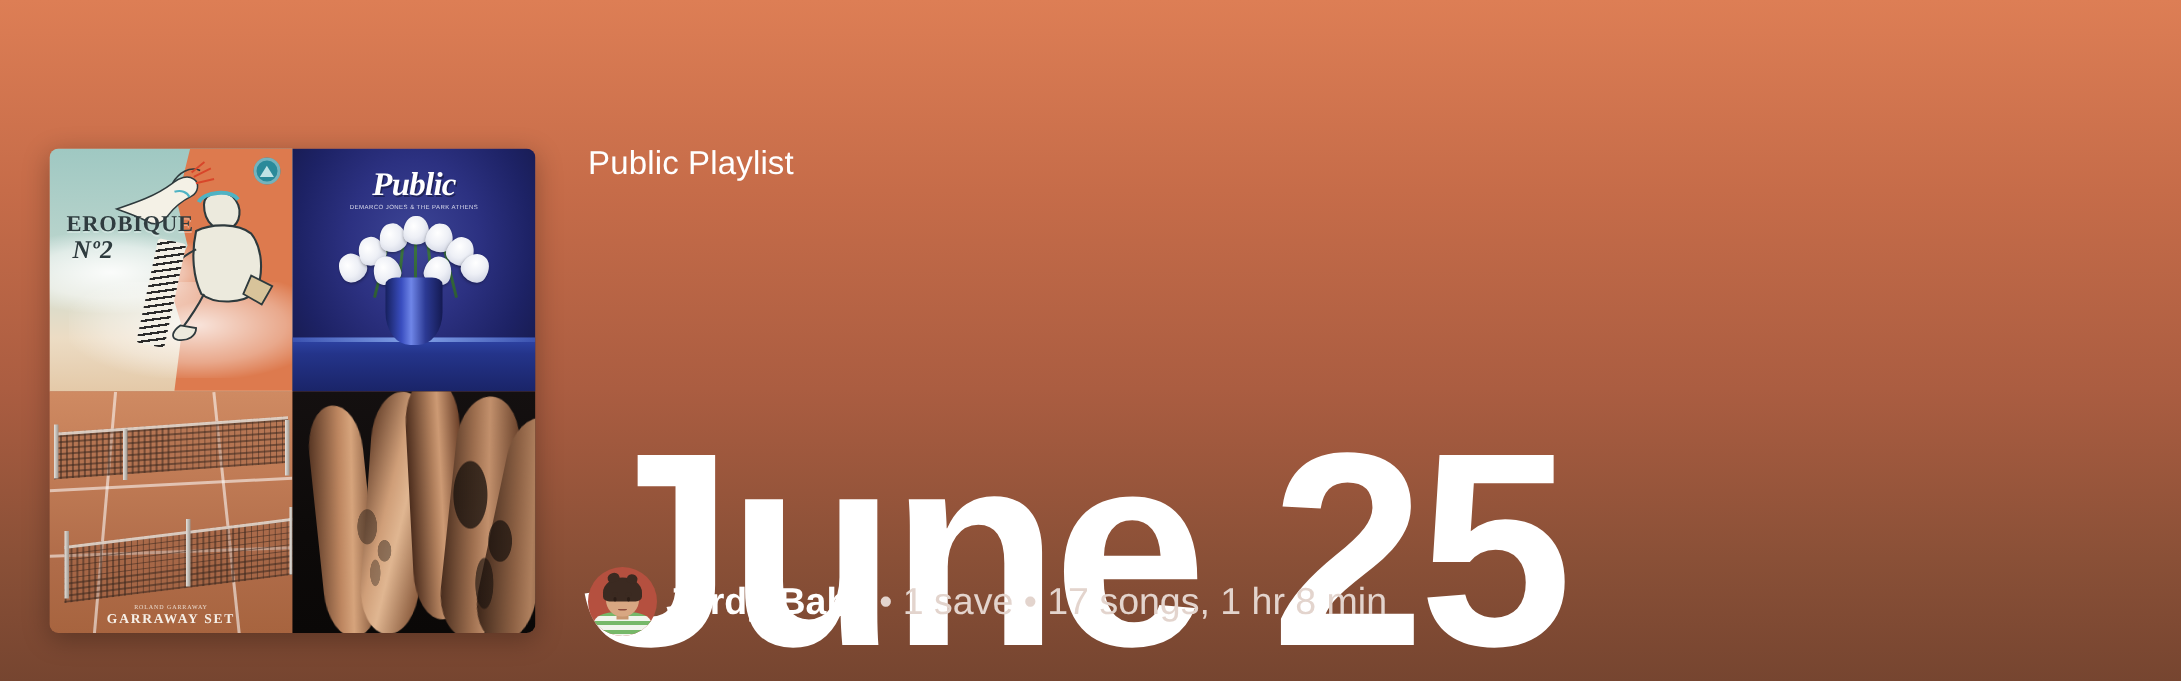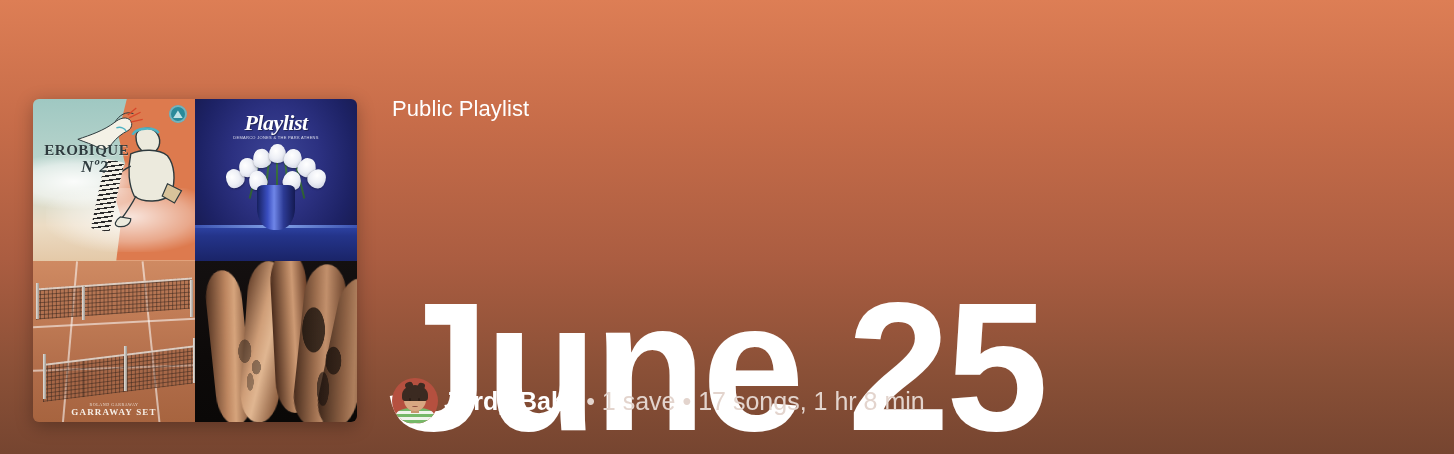--- a/index.html
+++ b/index.html
@@ -30,21 +30,20 @@
     grid-template-columns: 1fr 1fr;
     grid-template-rows: 1fr 1fr;
     box-shadow: 0 4px 18px rgba(0,0,0,.28);
   }
   .tile { position: relative; overflow: hidden; }
 
   
   #tile-erobique {
     background:
       linear-gradient(to bottom, #9fc8c2 0%, #b9d4cc 40%, #d9dccb 62%, #ecdcc4 78%, #e4c9a8 100%);
-    text-align: center;
   }
   #tile-erobique .sky-cloud {
     position: absolute; left: -6%; top: 34%; width: 78%; height: 34%;
     background: radial-gradient(ellipse at 40% 50%, rgba(255,255,255,.92) 0%, rgba(255,255,255,.55) 45%, rgba(255,255,255,0) 72%);
   }
   #tile-erobique .sky-cloud2 {
     position: absolute; left: 8%; top: 55%; width: 95%; height: 40%;
     background: radial-gradient(ellipse at 55% 45%, rgba(255,255,255,.8) 0%, rgba(255,255,255,.35) 50%, rgba(255,255,255,0) 75%);
   }
   #tile-erobique .orange-field {
@@ -67,21 +66,21 @@
   #tile-erobique .title {
     position: absolute; left: 7%; top: 27%;
     color: #2f3c3f;
     font-family: "Liberation Serif", serif;
     font-weight: 700;
     font-size: 15px;
     letter-spacing: .5px;
     line-height: 1.05;
     text-shadow: 0 1px 0 rgba(255,255,255,.35);
   }
-  #tile-erobique .title .no2 { font-size: 17px; font-style: italic; display:block; margin-left:16px;}
+  #tile-erobique .title .no2 { font-size: 17px; font-style: italic; display:block; margin-left:4px;}
   #tile-erobique .badge {
     position: absolute; right: 5%; top: 4%;
     width: 18px; height: 18px; border-radius: 50%;
     background: #2a8a9a;
     box-shadow: inset 0 0 0 2px rgba(255,255,255,.35);
   }
   #tile-erobique .badge::after{
     content:""; position:absolute; left:4px; top:5px; width:10px; height:8px;
     background:#bfe3e6; clip-path: polygon(50% 0,100% 100%,0 100%);
   }
@@ -323,21 +322,21 @@
         <div class="lily" style="left:14%;top:26%;transform:rotate(-22deg);"></div>
         <div class="lily" style="left:28%;top:12%;transform:rotate(-12deg);"></div>
         <div class="lily" style="left:43%;top:4%;"></div>
         <div class="lily" style="left:58%;top:12%;transform:rotate(12deg);"></div>
         <div class="lily" style="left:71%;top:26%;transform:rotate(22deg);"></div>
         <div class="lily" style="left:81%;top:44%;transform:rotate(34deg);"></div>
         <div class="lily" style="left:24%;top:46%;transform:rotate(-16deg);"></div>
         <div class="lily" style="left:57%;top:46%;transform:rotate(16deg);"></div>
       </div>
       <div class="vase"></div>
-      <div class="logo">Playlist</div>
+      <div class="logo">Public</div>
       <div class="sublogo">DEMARCO JONES &amp; THE PARK ATHENS</div>
     </div>
 
     <div class="tile" id="tile-tennis">
       <div class="line" style="left:0;top:38%;width:100%;height:2px;transform:rotate(-3deg);"></div>
       <div class="line" style="left:0;top:66%;width:100%;height:2px;transform:rotate(-2deg);"></div>
       <div class="line" style="left:22%;top:0;width:2px;height:100%;transform:rotate(5deg);"></div>
       <div class="line" style="left:72%;top:0;width:2px;height:100%;transform:rotate(-6deg);"></div>
       <div class="net" style="left:2%;top:14%;width:96%;height:18%;transform:skewY(-4deg);"></div>
       <div class="post" style="left:2%;top:14%;height:22%;"></div>

